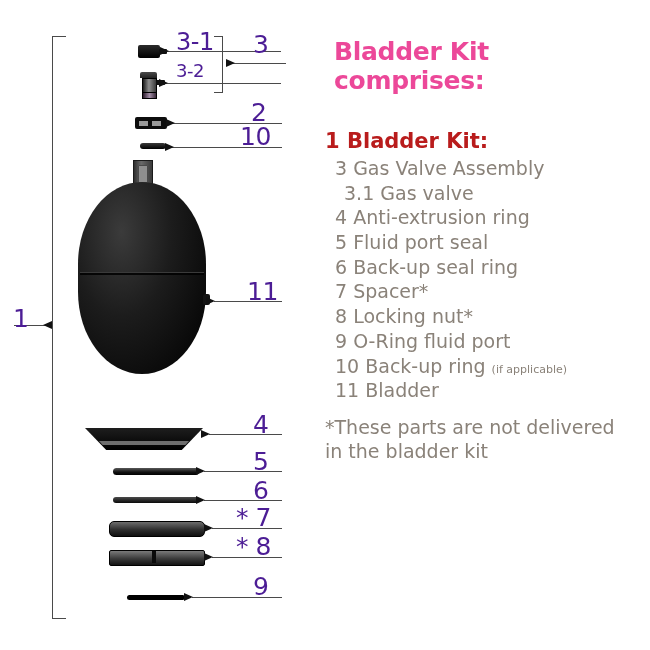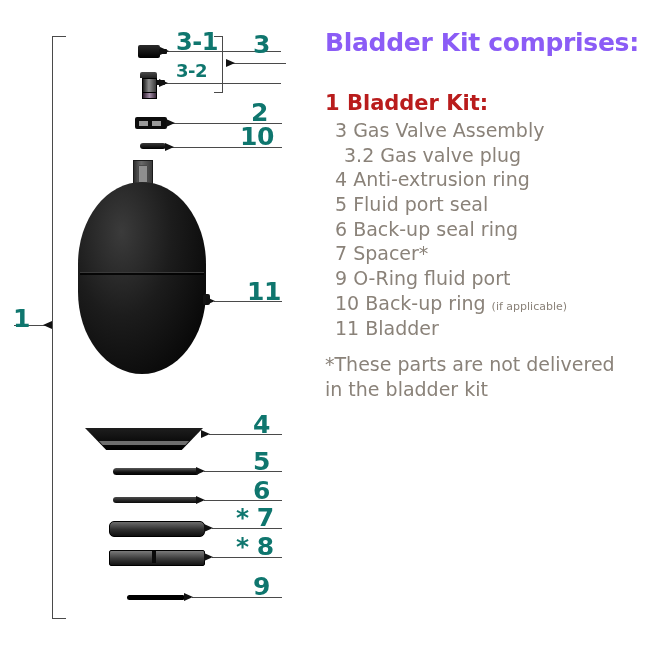--- a/index.html
+++ b/index.html
@@ -4,21 +4,21 @@
 <style>
   html,body{margin:0;padding:0;background:#ffffff;}
   body{
     width:650px;height:650px;overflow:hidden;
     font-family:"DejaVu Sans","Liberation Sans",sans-serif;
     -webkit-font-smoothing:antialiased;
   }
   #page{position:relative;width:650px;height:650px;background:#fff;}
 
   
-  .lbl{position:absolute;color:#0f766e;font-weight:700;letter-spacing:-0.5px;line-height:1;}
+  .lbl{position:absolute;color:#4c1d95;font-weight:400;letter-spacing:-0.5px;line-height:1;}
   .lead{position:absolute;background:#4a4a4a;height:1px;}
   .vbar{position:absolute;background:#4a4a4a;width:1px;}
   .arrow{position:absolute;width:0;height:0;border-top:4px solid transparent;
          border-bottom:4px solid transparent;border-right:9px solid #111;}
   .arrow.left{border-right:none;border-left:9px solid #111;}
 
   
   .part{position:absolute;}
 
   
@@ -82,21 +82,21 @@
   
   #p8{left:109px;top:550px;width:94px;height:14px;border-radius:2px;
       background:linear-gradient(180deg,#7a7a7a,#3a3a3a 55%,#141414);border:1px solid #000;}
   #p8-notch{left:152px;top:551px;width:4px;height:12px;background:#0b0b0b;}
 
   
   #p9{left:127px;top:595px;width:58px;height:5px;border-radius:3px;background:#000;}
 
   
   #legend{position:absolute;left:325px;top:28px;width:315px;}
-  #legend h1{margin:0;font-size:25px;font-weight:700;color:#8b5cf6;letter-spacing:-0.3px;}
+  #legend h1{margin:9px;font-size:25px;font-weight:700;color:#ec4899;letter-spacing:-0.3px;}
   #legend .kit{margin:34px 0 0 0;font-size:21px;font-weight:700;color:#b91c1c;}
   #legend ul{list-style:none;margin:3px 0 0 0;padding:0;}
   #legend li{font-size:19px;color:#8a8279;line-height:1.30;white-space:nowrap;}
   #legend li.ind{padding-left:19px;}
   #legend li.sub{padding-left:10px;}
   .small{font-size:11px;}
   #note{margin-top:12px;font-size:19px;color:#8a8279;line-height:1.28;}
 </style>
 </head>
 <body>
@@ -182,25 +182,26 @@
   <div class="part" id="p9"></div>
   <div class="lead" style="left:192px;top:597px;width:90px;"></div>
   <div class="arrow left" style="left:184px;top:593px;"></div>
   <div class="lbl" style="left:253px;top:574px;font-size:25px;">9</div>
 
   <div id="legend">
     <h1>Bladder Kit comprises:</h1>
     <p class="kit">1 Bladder Kit:</p>
     <ul>
       <li class="sub"><span>3</span> <span>Gas Valve Assembly</span></li>
-      <li class="ind"><span>3.2</span> <span>Gas valve plug</span></li>
+      <li class="ind"><span>3.1</span> <span>Gas valve</span></li>
       <li class="sub"><span>4</span> <span>Anti-extrusion ring</span></li>
       <li class="sub"><span>5</span> <span>Fluid port seal</span></li>
       <li class="sub"><span>6</span> <span>Back-up seal ring</span></li>
       <li class="sub"><span>7</span> <span>Spacer*</span></li>
+      <li class="sub"><span>8</span> <span>Locking nut*</span></li>
       <li class="sub"><span>9</span> <span>O-Ring fluid port</span></li>
       <li class="sub"><span>10</span> <span>Back-up ring</span> <span class="small">(if applicable)</span></li>
       <li class="sub"><span>11</span> <span>Bladder</span></li>
     </ul>
     <div id="note">
       <div>*These parts are not delivered</div>
       <div>in the bladder kit</div>
     </div>
   </div>
 

